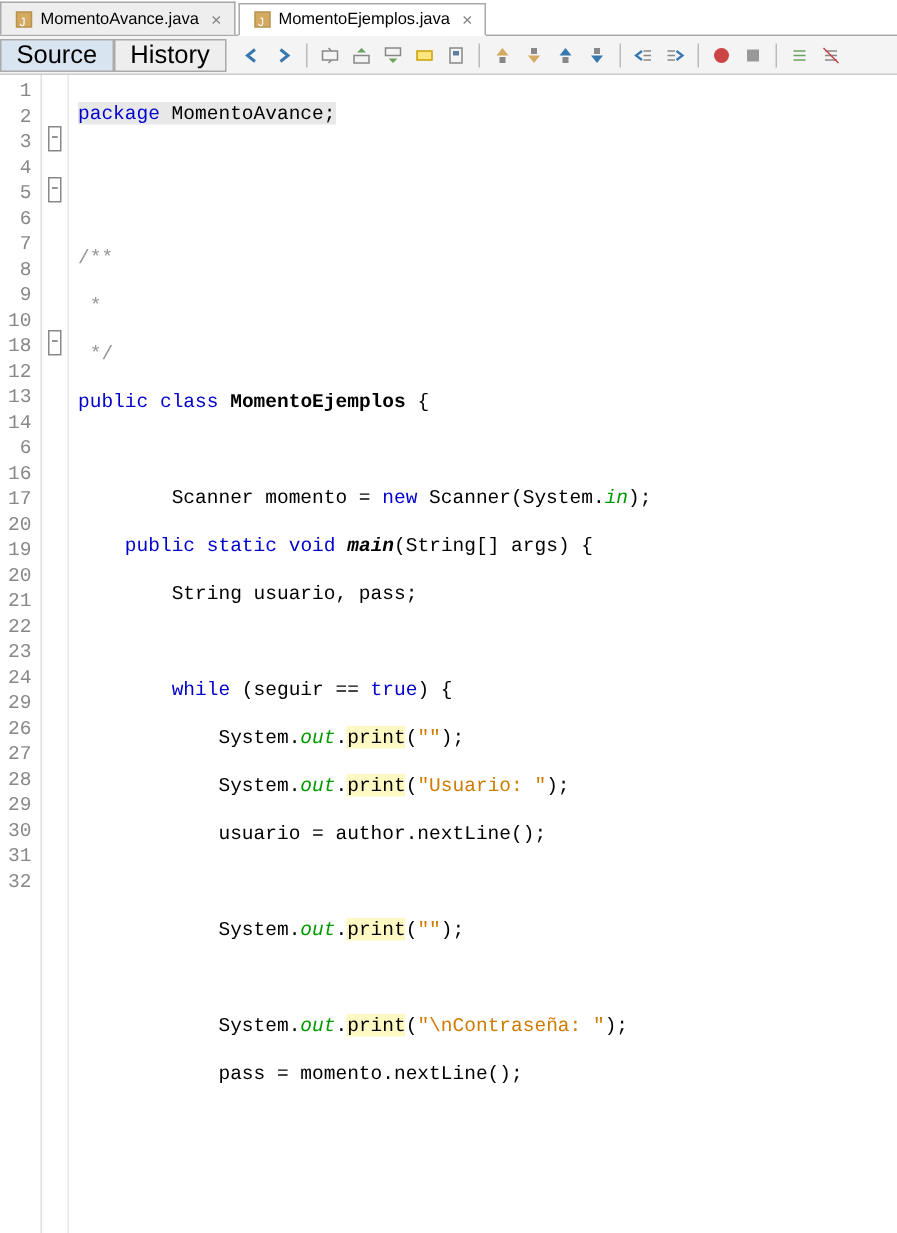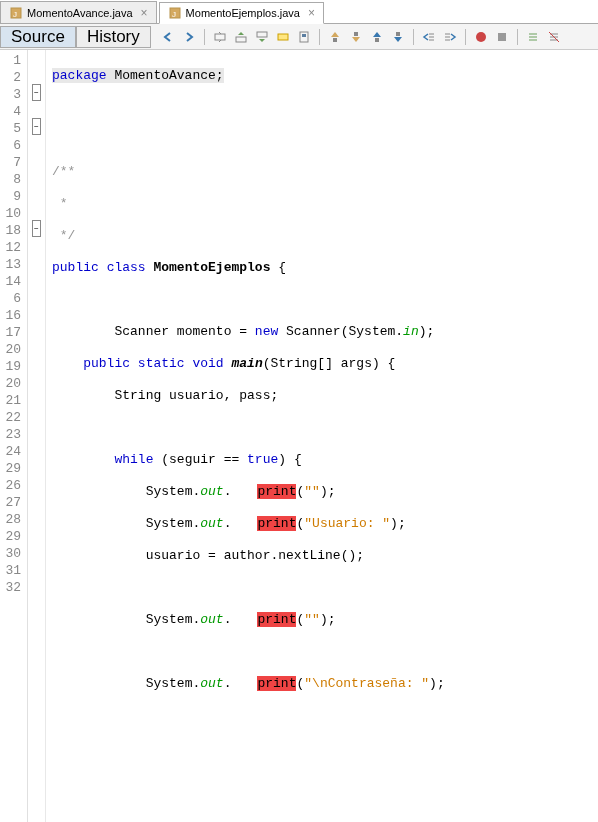--- a/index.html
+++ b/index.html
@@ -22,21 +22,21 @@
 .fold-col div { height: 17px; display: flex; align-items: center; justify-content: center; }
 .fold-box { width: 9px; height: 9px; border: 1px solid #888; font-size: 8px; line-height: 7px; text-align: center; background: #fff; cursor: pointer; }
 .code { flex: 1; padding: 2px 0 2px 6px; white-space: pre; }
 .code-line { height: 17px; line-height: 17px; }
 .kw { color: #0000cc; }
 .str { color: #ce7b00; }
 .cmt { color: #969696; }
 .cls { font-weight: bold; }
 .mth { font-weight: bold; font-style: italic; }
 .fld { color: #009900; font-style: italic; }
-.hl { background: #ef4444; margin-left: 26px; }
+.hl { background: #fef9c3; }
 .hlg { background: #e8e8e8; }
 </style>
 </head>
 <body>
 
 <div class="tabs">
   <div class="tab">
     <span class="tab-icon">
         <svg width="14" height="14">
           <rect x="2" y="2" width="10" height="10" fill="#d4a960" stroke="#b8934d"></rect>
@@ -263,20 +263,21 @@
 <div class="code-line">        <span>String usuario, pass;</span></div>
 <div class="code-line"></div>
 <div class="code-line">        <span class="kw">while</span><span> (seguir == </span><span class="kw">true</span><span>) {</span></div>
 <div class="code-line">            <span>System.</span><span class="fld">out</span><span>.</span><span class="hl">print</span><span>(</span><span class="str">""</span><span>);</span></div>
 <div class="code-line">            <span>System.</span><span class="fld">out</span><span>.</span><span class="hl">print</span><span>(</span><span class="str">"Usuario: "</span><span>);</span></div>
 <div class="code-line">            <span>usuario = author.nextLine();</span></div>
 <div class="code-line"></div>
 <div class="code-line">            <span>System.</span><span class="fld">out</span><span>.</span><span class="hl">print</span><span>(</span><span class="str">""</span><span>);</span></div>
 <div class="code-line"></div>
 <div class="code-line">            <span>System.</span><span class="fld">out</span><span>.</span><span class="hl">print</span><span>(</span><span class="str">"\nContraseña: "</span><span>);</span></div>
+<div class="code-line">            <span>pass = momento.nextLine();</span></div>
 
 
 
 
 
 
 
 
   </div>
 </div>

